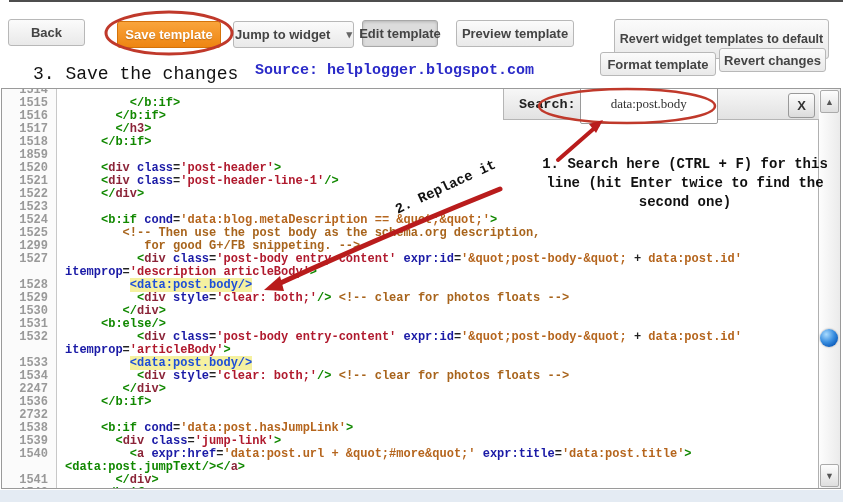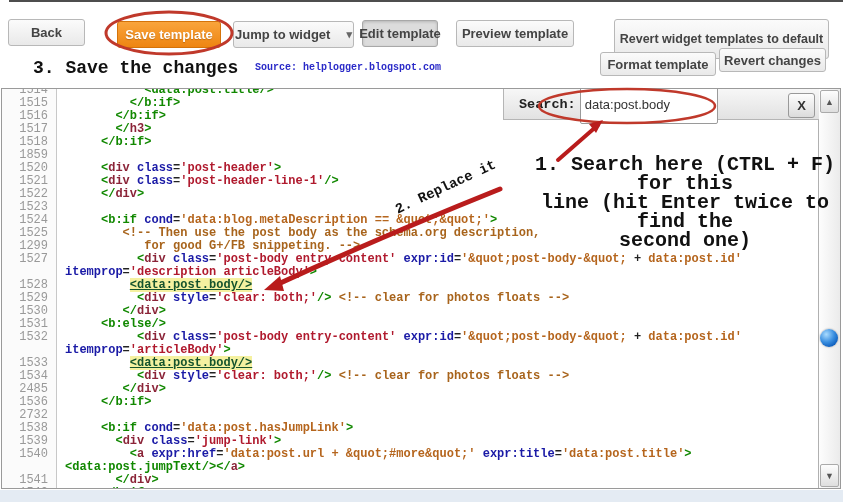--- a/index.html
+++ b/index.html
@@ -16,59 +16,59 @@
        background:linear-gradient(#f9a43c,#ee8512);border:1px solid #d4730a;color:#fff;
        text-shadow:0 1px 1px rgba(120,60,0,.4);}
   .btn-jump{left:233px;top:21px;width:121px;height:27px;gap:16px;}
   .caret{font-size:11px;color:#666;line-height:1;}
   .btn-edit{left:362px;top:20px;width:76px;height:27px;background:#dcdcdc;
        box-shadow:inset 0 1px 3px rgba(0,0,0,.18);border-color:#a8a8a8;}
   .btn-preview{left:456px;top:20px;width:118px;height:27px;}
   .btn-revertw{left:614px;top:19px;width:215px;height:40px;font-size:12.5px;}
   .btn-format{left:600px;top:52px;width:116px;height:24px;}
   .btn-revertc{left:719px;top:48px;width:107px;height:24px;}
-  .ann-step3{position:absolute;left:33px;top:58px;font-family:"Liberation Mono",monospace;
-       font-weight:bold;font-size:18px;color:#111;}
+  .ann-step3{position:absolute;left:33px;top:64px;font-family:"Liberation Mono",monospace;
+       font-weight:normal;font-size:18px;color:#111;}
   .ann-source{position:absolute;left:255px;top:62px;font-family:"Liberation Mono",monospace;
-       font-weight:bold;font-size:10px;color:#2a2ac8;}
+       font-weight:bold;font-size:15px;color:#2a2ac8;}
 
   
   .editor{position:absolute;left:1px;top:88px;width:840px;height:401px;box-sizing:border-box;
        border:1px solid #9a9a9a;background:#fff;overflow:hidden;}
   .code-wrap{position:absolute;left:0;top:-5px;width:817px;}
   .crow{display:flex;height:13px;line-height:13px;font-family:"Liberation Mono",monospace;
        font-size:12px;font-weight:bold;white-space:pre;}
   .ln{flex:0 0 46px;width:46px;padding-right:8px;text-align:right;color:#999;
-       border-right:1px solid #c8c8c8;background:#fbfbfb;font-weight:normal;}
+       border-right:1px solid #c8c8c8;background:#fbfbfb;font-weight:bold;}
   .ccode{padding-left:8px;color:#222;}
   .tk-p{color:#222}
   .tk-g{color:#118800}
   .tk-t{color:#8b2438}
   .tk-a{color:#1a1aa6}
   .tk-s{color:#b01a2e}
   .tk-d{color:#b5651d}
   .tk-c{color:#a8641c}
-  .tk-h{color:#14532d;background:#f5f1a0;text-decoration:underline;}
+  .tk-h{color:#1d4ed8;background:#f5f1a0;}
 
   
   .search-panel{position:absolute;left:501px;top:0;width:316px;height:31px;box-sizing:border-box;
        background:linear-gradient(#f7f7f7,#e2e2e2);border-left:1px solid #b5b5b5;
        border-bottom:1px solid #b5b5b5;display:flex;align-items:center;z-index:6;}
   .search-label{margin-left:15px;font-family:"Liberation Mono",monospace;font-weight:bold;
        font-size:13.5px;color:#222;}
   .search-input{margin-left:4px;width:128px;height:18px;border:1px solid #9a9a9a;border-radius:2px;
-       font-family:Liberation Sans, sans-serif;font-size:13px;color:#333;padding:10px 4px;outline:none;}
+       font-family:Liberation Serif, serif;font-size:13px;color:#333;padding:10px 4px;outline:none;text-align:center;}
   .search-close{position:absolute;right:4px;top:4px;width:25px;height:23px;
        background:linear-gradient(#fdfdfd,#dcdcdc);border:1px solid #999;border-radius:3px;
        font-weight:bold;font-size:13px;color:#333;display:flex;align-items:center;justify-content:center;
        cursor:pointer;}
 
   
   .ann-step1{position:absolute;left:528px;top:66px;width:310px;text-align:center;z-index:5;
-       font-family:"Liberation Mono",monospace;font-weight:bold;font-size:20px;color:#111;
+       font-family:"Liberation Mono",monospace;font-weight:bold;font-size:14px;color:#111;
        line-height:19px;}
   .ann-step2{position:absolute;left:394px;top:113px;z-index:5;
        font-family:"Liberation Mono",monospace;font-weight:bold;font-size:14px;color:#111;
        transform:rotate(-25deg);transform-origin:0 50%;white-space:nowrap;}
 
   
   .scrollbar{position:absolute;right:0;top:0;bottom:0;width:22px;box-sizing:border-box;
        border-left:1px solid #b0b0b0;background:linear-gradient(to right,#fdfdfd,#ebebeb);}
   .scroll-btn{position:absolute;left:1px;width:19px;height:23px;box-sizing:border-box;
        background:linear-gradient(#fdfdfd,#dedede);border:1px solid #aaa;border-radius:2px;
@@ -99,21 +99,21 @@
   <div class="btn btn-preview">Preview template</div>
   <div class="btn btn-revertw">Revert widget templates to default</div>
   <div class="btn btn-format">Format template</div>
   <div class="btn btn-revertc">Revert changes</div>
 
   <div class="ann-step3">3. Save the changes</div>
   <div class="ann-source">Source: helplogger.blogspot.com</div>
 
   <div class="editor">
     <div class="code-wrap">
-        <div class="crow"><span class="ln">1514</span><span class="ccode"><span class="tk-p">           </span><span class="tk-g">&lt;data:post.title/&gt;</span></span></div>
+        <div class="crow"><span class="ln">1514</span><span class="ccode"><span class="tk-p">           </span></span></div>
         <div class="crow"><span class="ln">1515</span><span class="ccode"><span class="tk-p">         </span><span class="tk-g">&lt;/b:if&gt;</span></span></div>
         <div class="crow"><span class="ln">1516</span><span class="ccode"><span class="tk-p">       </span><span class="tk-g">&lt;/b:if&gt;</span></span></div>
         <div class="crow"><span class="ln">1517</span><span class="ccode"><span class="tk-p">       </span><span class="tk-g">&lt;/</span><span class="tk-t">h3</span><span class="tk-g">&gt;</span></span></div>
         <div class="crow"><span class="ln">1518</span><span class="ccode"><span class="tk-p">     </span><span class="tk-g">&lt;/b:if&gt;</span></span></div>
         <div class="crow"><span class="ln">1859</span><span class="ccode"></span></div>
         <div class="crow"><span class="ln">1520</span><span class="ccode"><span class="tk-p">     </span><span class="tk-g">&lt;</span><span class="tk-t">div</span><span class="tk-p"> </span><span class="tk-a">class</span><span class="tk-p">=</span><span class="tk-s">'post-header'</span><span class="tk-g">&gt;</span></span></div>
         <div class="crow"><span class="ln">1521</span><span class="ccode"><span class="tk-p">     </span><span class="tk-g">&lt;</span><span class="tk-t">div</span><span class="tk-p"> </span><span class="tk-a">class</span><span class="tk-p">=</span><span class="tk-s">'post-header-line-1'</span><span class="tk-g">/&gt;</span></span></div>
         <div class="crow"><span class="ln">1522</span><span class="ccode"><span class="tk-p">     </span><span class="tk-g">&lt;/</span><span class="tk-t">div</span><span class="tk-g">&gt;</span></span></div>
         <div class="crow"><span class="ln">1523</span><span class="ccode"></span></div>
         <div class="crow"><span class="ln">1524</span><span class="ccode"><span class="tk-p">     </span><span class="tk-g">&lt;b:if</span><span class="tk-p"> </span><span class="tk-a">cond</span><span class="tk-p">=</span><span class="tk-d">'data:blog.metaDescription == &amp;quot;&amp;quot;'</span><span class="tk-g">&gt;</span></span></div>
@@ -122,21 +122,21 @@
         <div class="crow"><span class="ln">1527</span><span class="ccode"><span class="tk-p">          </span><span class="tk-g">&lt;</span><span class="tk-t">div</span><span class="tk-p"> </span><span class="tk-a">class</span><span class="tk-p">=</span><span class="tk-s">'post-body entry-content'</span><span class="tk-p"> </span><span class="tk-a">expr:id</span><span class="tk-p">=</span><span class="tk-d">'&amp;quot;post-body-&amp;quot;</span><span class="tk-p"> + </span><span class="tk-d">data:post.id'</span></span></div>
         <div class="crow"><span class="ln"></span><span class="ccode"><span class="tk-a">itemprop</span><span class="tk-p">=</span><span class="tk-s">'description articleBody'</span><span class="tk-g">&gt;</span></span></div>
         <div class="crow"><span class="ln">1528</span><span class="ccode"><span class="tk-p">         </span><span class="tk-h">&lt;data:post.body/&gt;</span></span></div>
         <div class="crow"><span class="ln">1529</span><span class="ccode"><span class="tk-p">          </span><span class="tk-g">&lt;</span><span class="tk-t">div</span><span class="tk-p"> </span><span class="tk-a">style</span><span class="tk-p">=</span><span class="tk-s">'clear: both;'</span><span class="tk-g">/&gt;</span><span class="tk-p"> </span><span class="tk-c">&lt;!-- clear for photos floats --&gt;</span></span></div>
         <div class="crow"><span class="ln">1530</span><span class="ccode"><span class="tk-p">        </span><span class="tk-g">&lt;/</span><span class="tk-t">div</span><span class="tk-g">&gt;</span></span></div>
         <div class="crow"><span class="ln">1531</span><span class="ccode"><span class="tk-p">     </span><span class="tk-g">&lt;b:else/&gt;</span></span></div>
         <div class="crow"><span class="ln">1532</span><span class="ccode"><span class="tk-p">          </span><span class="tk-g">&lt;</span><span class="tk-t">div</span><span class="tk-p"> </span><span class="tk-a">class</span><span class="tk-p">=</span><span class="tk-s">'post-body entry-content'</span><span class="tk-p"> </span><span class="tk-a">expr:id</span><span class="tk-p">=</span><span class="tk-d">'&amp;quot;post-body-&amp;quot;</span><span class="tk-p"> + </span><span class="tk-d">data:post.id'</span></span></div>
         <div class="crow"><span class="ln"></span><span class="ccode"><span class="tk-a">itemprop</span><span class="tk-p">=</span><span class="tk-s">'articleBody'</span><span class="tk-g">&gt;</span></span></div>
         <div class="crow"><span class="ln">1533</span><span class="ccode"><span class="tk-p">         </span><span class="tk-h">&lt;data:post.body/&gt;</span></span></div>
         <div class="crow"><span class="ln">1534</span><span class="ccode"><span class="tk-p">          </span><span class="tk-g">&lt;</span><span class="tk-t">div</span><span class="tk-p"> </span><span class="tk-a">style</span><span class="tk-p">=</span><span class="tk-s">'clear: both;'</span><span class="tk-g">/&gt;</span><span class="tk-p"> </span><span class="tk-c">&lt;!-- clear for photos floats --&gt;</span></span></div>
-        <div class="crow"><span class="ln">2485</span><span class="ccode"><span class="tk-p">        </span><span class="tk-g">&lt;/</span><span class="tk-t">div</span><span class="tk-g">&gt;</span></span></div>
+        <div class="crow"><span class="ln">2247</span><span class="ccode"><span class="tk-p">        </span><span class="tk-g">&lt;/</span><span class="tk-t">div</span><span class="tk-g">&gt;</span></span></div>
         <div class="crow"><span class="ln">1536</span><span class="ccode"><span class="tk-p">     </span><span class="tk-g">&lt;/b:if&gt;</span></span></div>
         <div class="crow"><span class="ln">2732</span><span class="ccode"></span></div>
         <div class="crow"><span class="ln">1538</span><span class="ccode"><span class="tk-p">     </span><span class="tk-g">&lt;b:if</span><span class="tk-p"> </span><span class="tk-a">cond</span><span class="tk-p">=</span><span class="tk-d">'data:post.hasJumpLink'</span><span class="tk-g">&gt;</span></span></div>
         <div class="crow"><span class="ln">1539</span><span class="ccode"><span class="tk-p">       </span><span class="tk-g">&lt;</span><span class="tk-t">div</span><span class="tk-p"> </span><span class="tk-a">class</span><span class="tk-p">=</span><span class="tk-s">'jump-link'</span><span class="tk-g">&gt;</span></span></div>
         <div class="crow"><span class="ln">1540</span><span class="ccode"><span class="tk-p">         </span><span class="tk-g">&lt;</span><span class="tk-t">a</span><span class="tk-p"> </span><span class="tk-a">expr:href</span><span class="tk-p">=</span><span class="tk-d">'data:post.url + &amp;quot;#more&amp;quot;'</span><span class="tk-p"> </span><span class="tk-a">expr:title</span><span class="tk-p">=</span><span class="tk-d">'data:post.title'</span><span class="tk-g">&gt;</span></span></div>
         <div class="crow"><span class="ln"></span><span class="ccode"><span class="tk-g">&lt;data:post.jumpText/&gt;</span><span class="tk-g">&lt;/</span><span class="tk-t">a</span><span class="tk-g">&gt;</span></span></div>
         <div class="crow"><span class="ln">1541</span><span class="ccode"><span class="tk-p">       </span><span class="tk-g">&lt;/</span><span class="tk-t">div</span><span class="tk-g">&gt;</span></span></div>
         <div class="crow"><span class="ln">1542</span><span class="ccode"><span class="tk-p">     </span><span class="tk-g">&lt;/b:if&gt;</span></span></div>
       </div>
 

